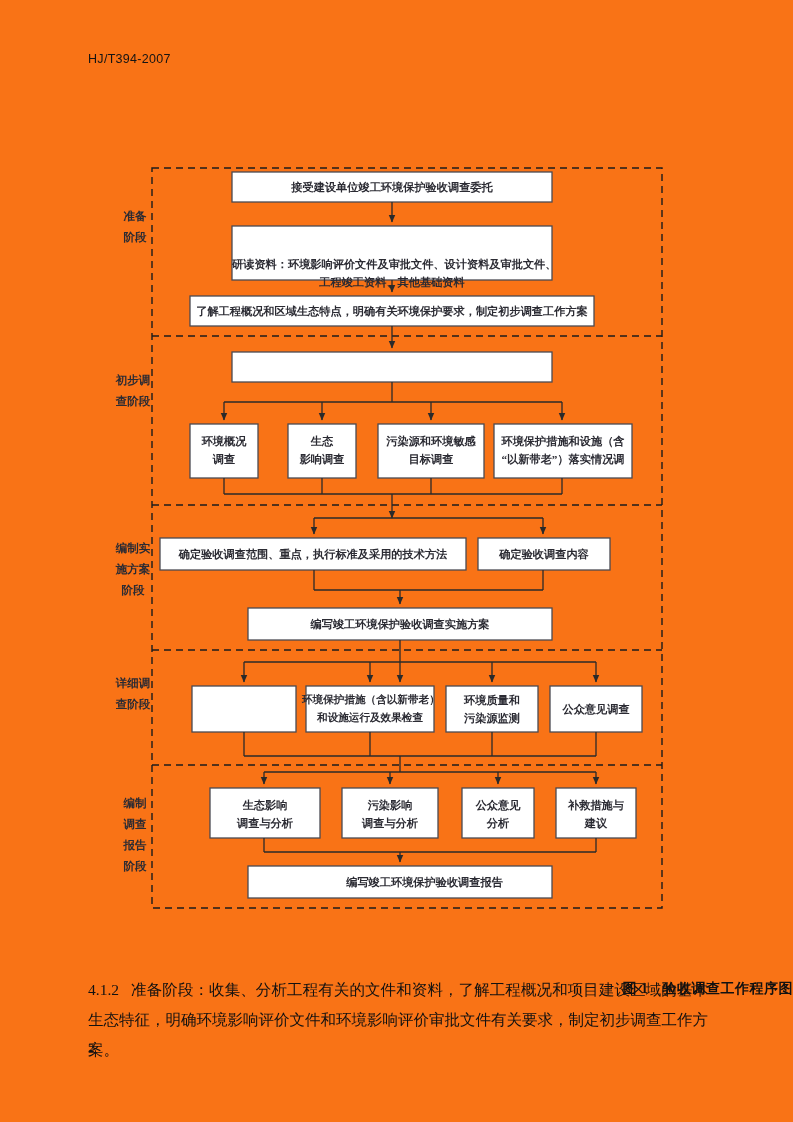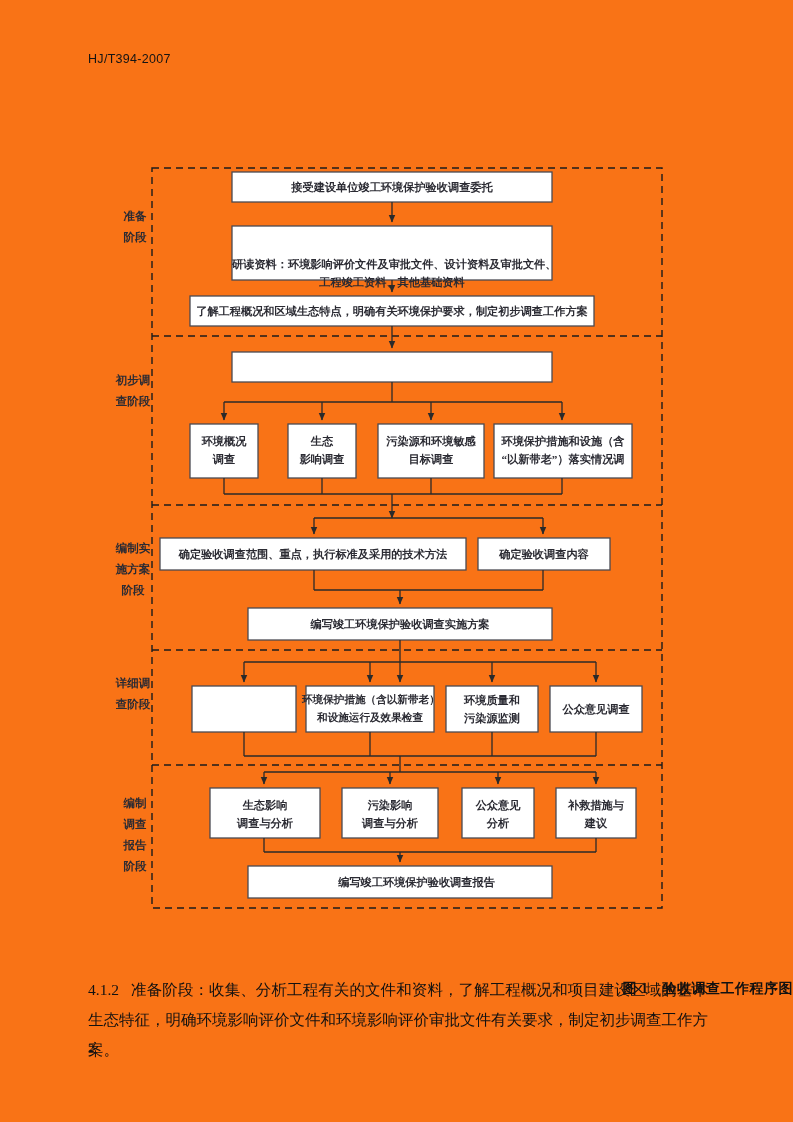--- a/index.html
+++ b/index.html
@@ -296,21 +296,21 @@
       <div>调查与分析</div>
     </div>
     <div class="node-text" style="left:462px; top:796px; width:72px;">
       <div>公众意见</div>
       <div>分析</div>
     </div>
     <div class="node-text" style="left:552px; top:796px; width:88px;">
       <div>补救措施与</div>
       <div>建议</div>
     </div>
-    <div class="node-text" style="left:236px; top:873px; width:361px;">
+    <div class="node-text" style="left:244px; top:873px; width:361px;">
       <div>编写竣工环境保护验收调查报告</div>
     </div>
   </div>
 
   <div class="fig-caption">
     <span>图 1</span><span class="cap-gap"></span><span>验收调查工作程序图</span>
   </div>
 
   <div class="para" id="para-412">
     <span class="num">4.1.2</span><span>准备阶段：收集、分析工程有关的文件和资料，了解工程概况和项目建设区域的基本生态特征，明确环境影响评价文件和环境影响评价审批文件有关要求，制定初步调查工作方案。</span>

